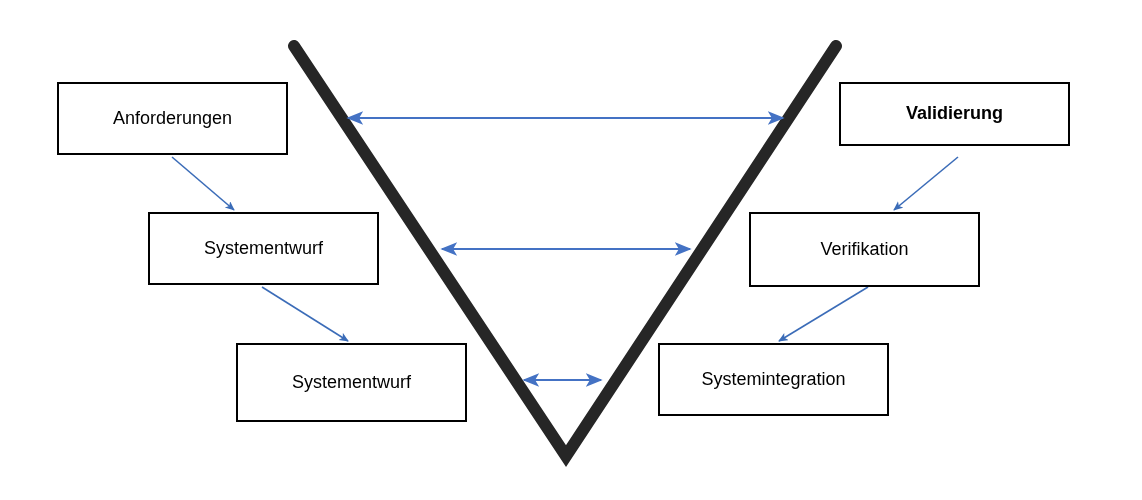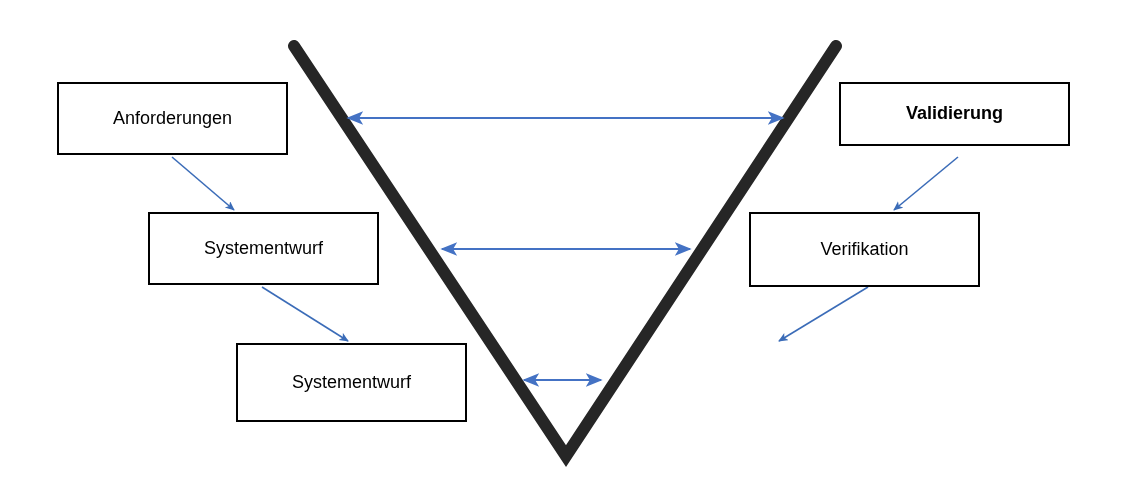--- a/index.html
+++ b/index.html
@@ -96,14 +96,17 @@
   </div>
 
   <div class="node-box" id="box-validierung" style="left: 839px; top: 82px; width: 231px; height: 64px; font-weight: bold;">
     <span class="node-label">Validierung</span>
   </div>
 
   <div class="node-box" id="box-verifikation" style="left: 749px; top: 212px; width: 231px; height: 75px;">
     <span class="node-label">Verifikation</span>
   </div>
 
+  <div class="node-box" id="box-systemintegration" style="left: 658px; top: 343px; width: 231px; height: 73px;">
+    <span class="node-label">Systemintegration</span>
+  </div>
 
 </div>
 
 </body></html>

